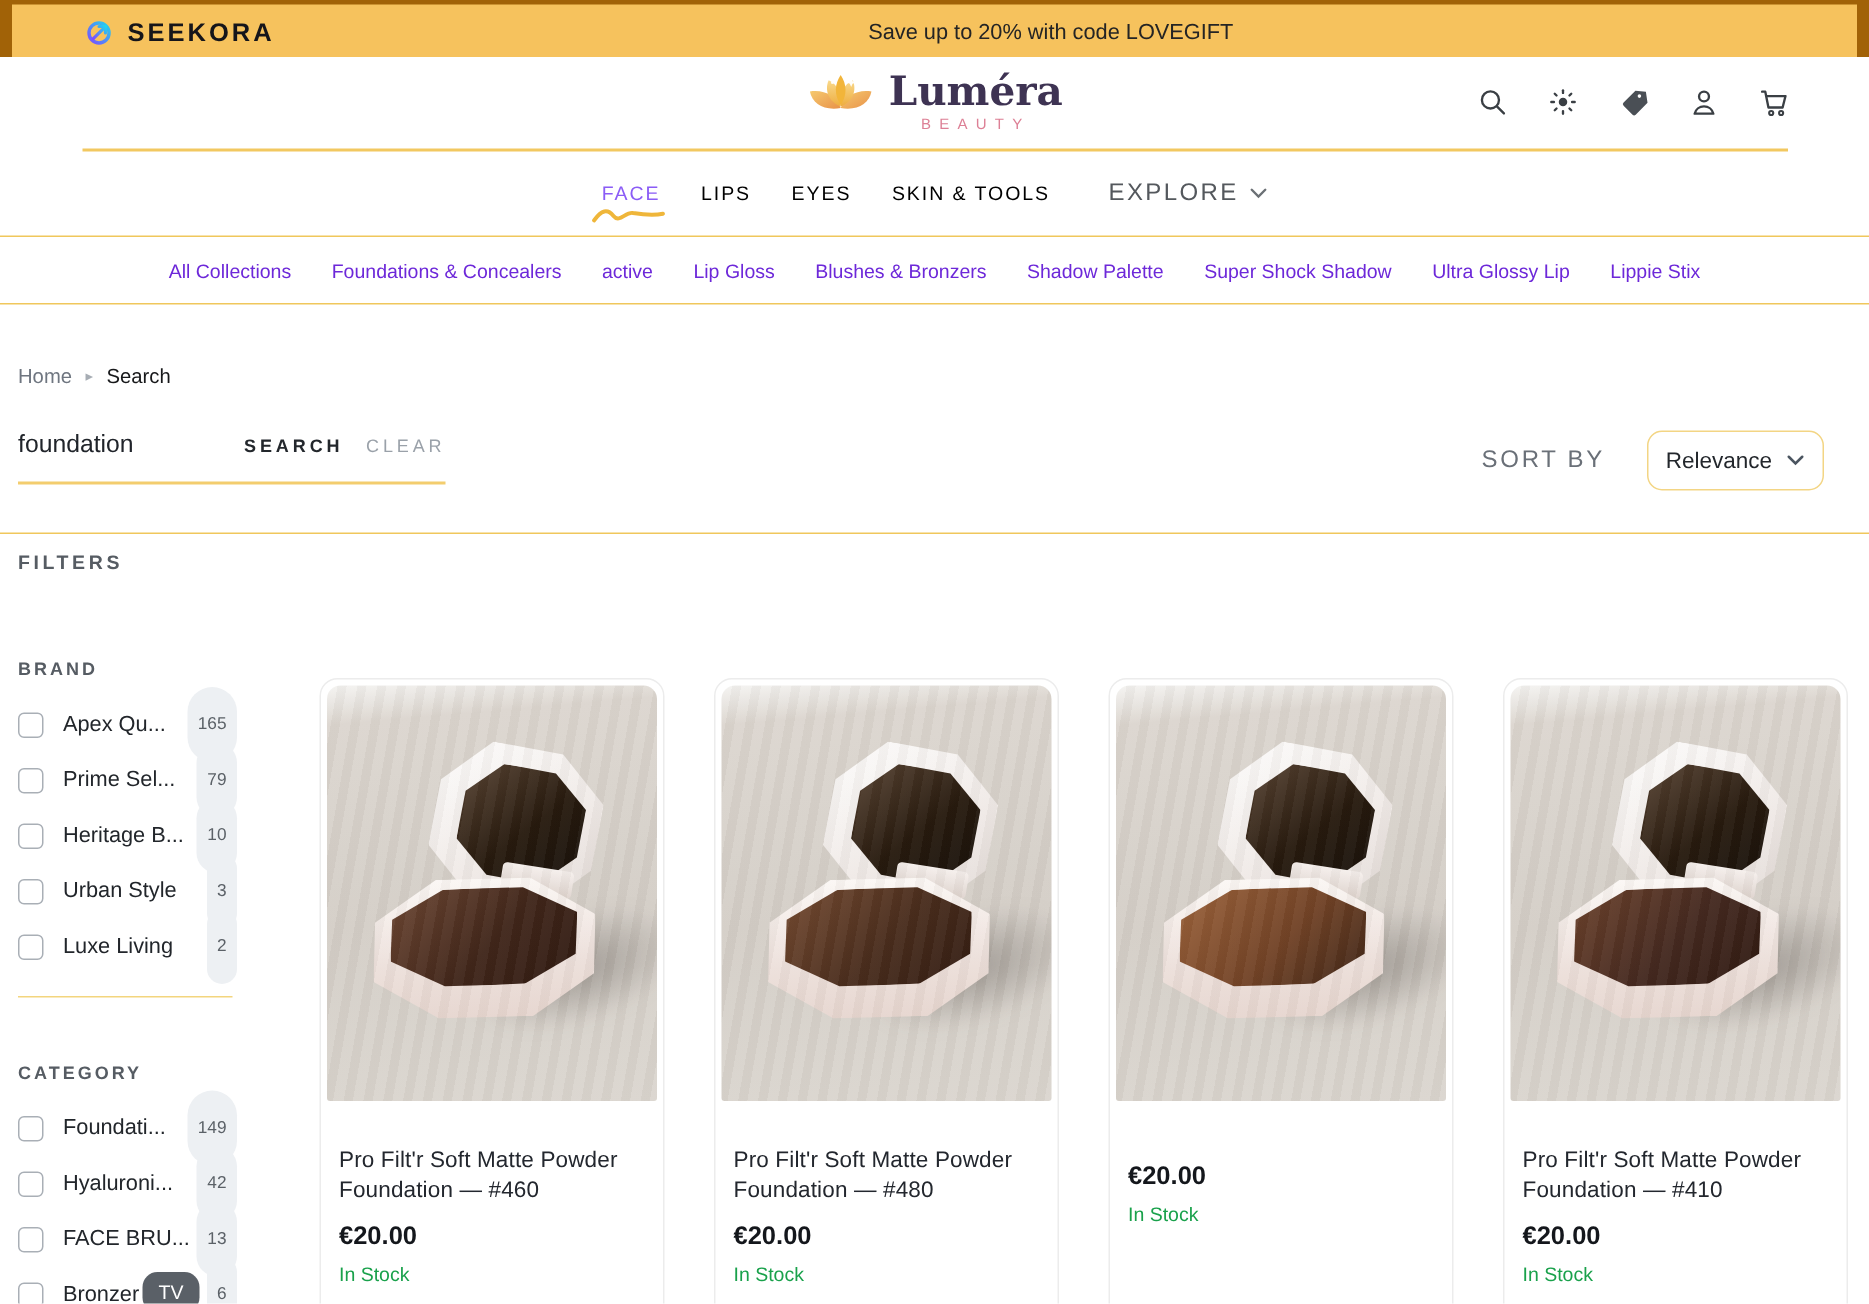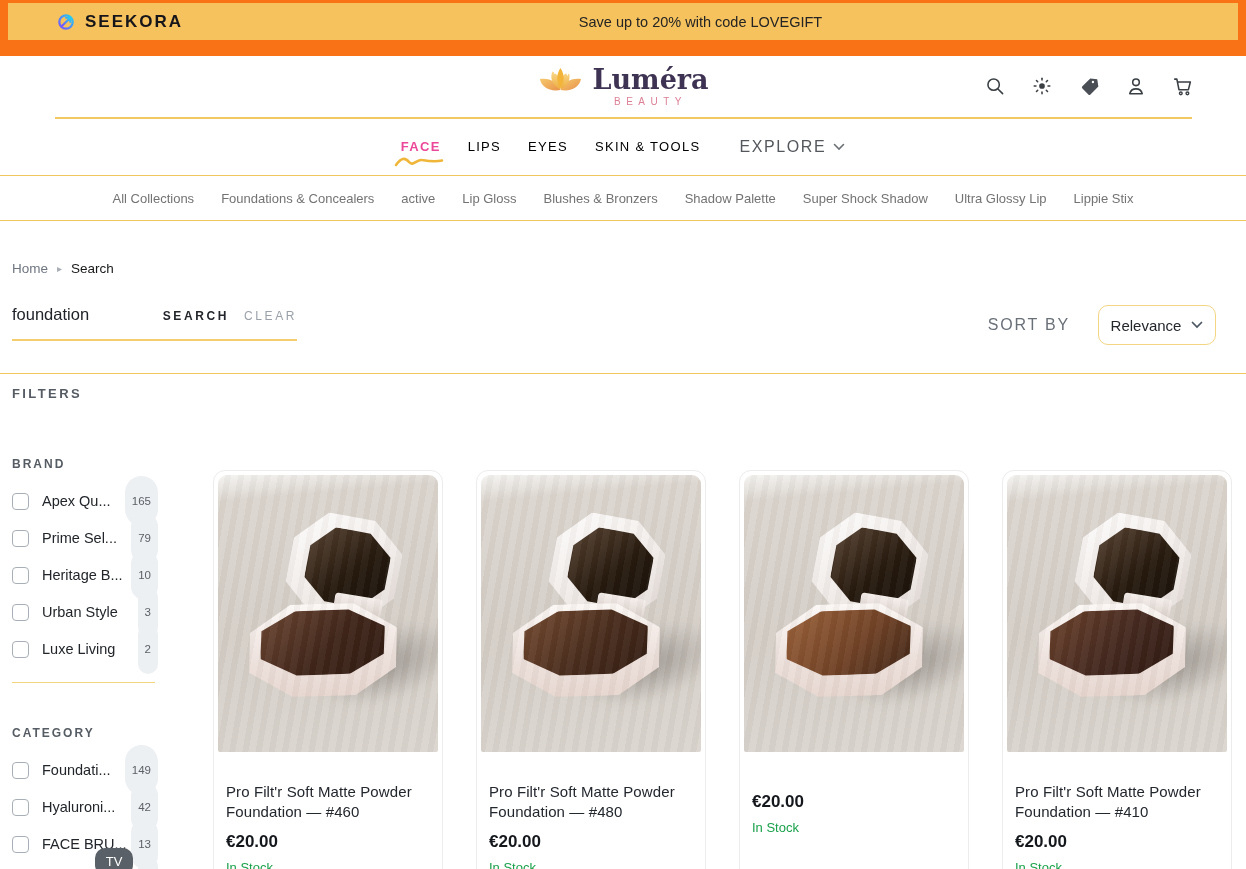--- a/index.html
+++ b/index.html
@@ -1,44 +1,44 @@
 <!DOCTYPE html>
 <html><head>
 <meta charset="utf-8">
 <style>
   * { margin:0; padding:0; box-sizing:border-box; }
   html,body { width:1246px; height:869px; overflow:hidden; background:#fff;
     font-family:"Liberation Sans", sans-serif; position:relative; }
 
   
-  .promo-bar { background:#f97316; height:56px; padding:3px 8px 2px; }
+  .promo-bar { background:#a16207; height:38px; padding:3px 8px 2px; }
   .promo-inner { background:#f6c25d; height:37px; display:flex; align-items:center; padding:0 20px 0 48px; }
   .seekora { display:flex; align-items:center; gap:8px; cursor:pointer; }
   .seekora-text { font-weight:700; font-size:17px; letter-spacing:2px; color:#15151a; }
   .promo-msg { margin:0 auto; font-size:14.5px; color:#242424; }
 
   
   header { position:relative; height:62px; background:#fff; }
   header::after { content:""; position:absolute; left:55px; right:54px; bottom:-1px; height:2px; background:#f2c860; }
   .brand { position:absolute; left:50%; top:9px; transform:translateX(-50%); display:flex; align-items:center; gap:9px; cursor:pointer; }
   .brand-name { font-family:"DejaVu Serif", serif; font-size:27px; color:#3e3353; font-weight:600; line-height:1; }
   .brand-sub { font-size:10px; letter-spacing:5.5px; color:#dd8096; margin-top:3px; text-align:center; }
   .header-icons { position:absolute; right:52px; top:19px; display:flex; gap:25px; align-items:center; }
   .hicon { width:22px; height:22px; cursor:pointer; display:block; }
 
   
   .tabs { height:58px; display:flex; justify-content:center; align-items:center; gap:27px; border-bottom:1px solid #f0c75c; }
   .tab { font-size:13px; letter-spacing:1.3px; color:#000000; cursor:pointer; position:relative; font-weight:500; }
-  .tab.active { color:#ec4899; font-weight:700; }
+  .tab.active { color:#8b5cf6; font-weight:400; }
   .squiggle { position:absolute; left:-8px; top:16px; }
   .tab-explore { font-size:16px; letter-spacing:1.6px; color:#54585d; display:flex; align-items:center; gap:7px; margin-left:12px; cursor:pointer; }
 
   
   .subnav { height:45px; display:flex; justify-content:center; align-items:center; gap:27px; border-bottom:1px solid #f0c75c; }
-  .subnav-item { font-size:13px; color:#737373; cursor:pointer; white-space:nowrap; }
+  .subnav-item { font-size:13px; color:#6d28d9; cursor:pointer; white-space:nowrap; }
 
   
   .breadcrumb { margin:40px 0 0 12px; font-size:13.5px; display:flex; gap:9px; align-items:center; }
   .crumb-home { color:#6f7680; cursor:pointer; }
   .crumb-sep { color:#a7adb4; font-size:10px; }
   .crumb-current { color:#17181a; }
 
   
   .search-row { position:relative; margin-top:29px; height:47px; padding-left:12px; }
   .search-left { width:285px; border-bottom:2px solid #f3cd6e; display:flex; align-items:baseline; padding-bottom:15px; }

